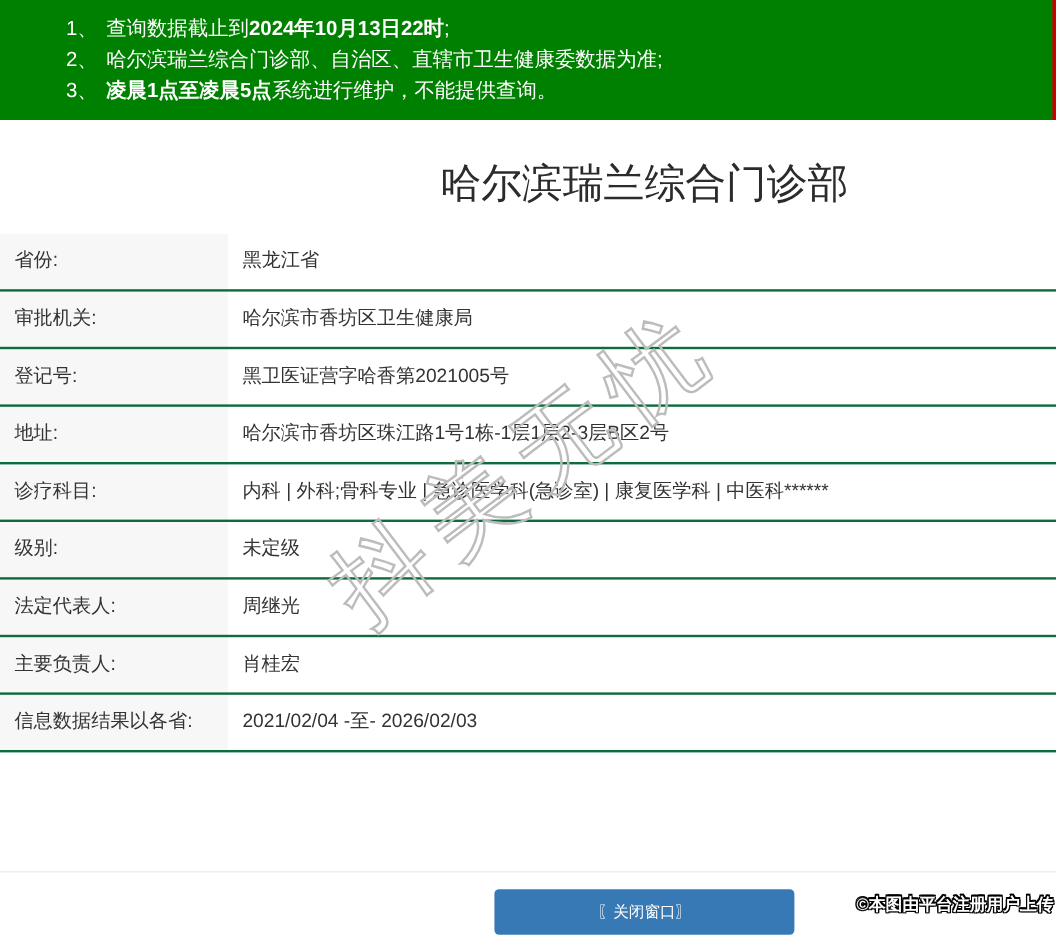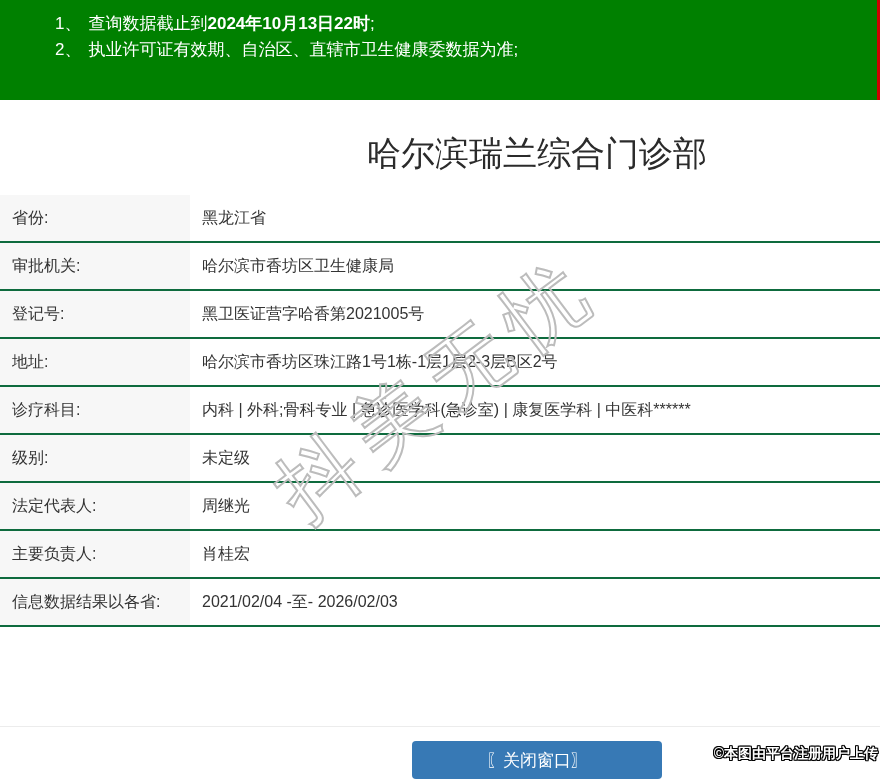--- a/index.html
+++ b/index.html
@@ -60,21 +60,21 @@
     width:100%;
     border-top:1px solid #ececec;
   }
   .close-btn {
     display:block;
     margin:14px auto 14px auto;
     width:250px;
     height:38px;
     background:#3779b5;
     color:#ffffff;
-    font-size:17px;
+    font-size:13px;
     font-family:"Liberation Sans", sans-serif;
     border:none;
     border-radius:4px;
     cursor:pointer;
   }
   
   .diag-watermark {
     position:absolute;
     left:242px; top:337px;
     width:380px; height:84px;
@@ -100,21 +100,22 @@
       -1px  0   0 #000, 1px  0   0 #000;
     z-index:30;
     white-space:nowrap;
   }
 </style>
 </head>
 <body>
 
 <div class="banner">
   <div class="bn-line"><span class="num">1、</span><span>查询数据截止到</span><b>2024年10月13日22时</b><span>;</span></div>
-  <div class="bn-line"><span class="num">2、</span><span>执业许可证有效期、自治区、直辖市卫生健康委数据为准;</span><b></b><span></span></div>
+  <div class="bn-line"><span class="num">2、</span><span>哈尔滨瑞兰综合门诊部、自治区、直辖市卫生健康委数据为准;</span><b></b><span></span></div>
+  <div class="bn-line"><span class="num">3、</span><span></span><b>凌晨1点至凌晨5点</b><span>系统进行维护，不能提供查询。</span></div>
 </div>
 <div class="red-stripe"></div>
 
 <div class="content">
   <div class="page-title">哈尔滨瑞兰综合门诊部</div>
 
   <table class="info-table">
     <tbody id="rows">
   <tr>
     <td class="row-label">省份:</td>

